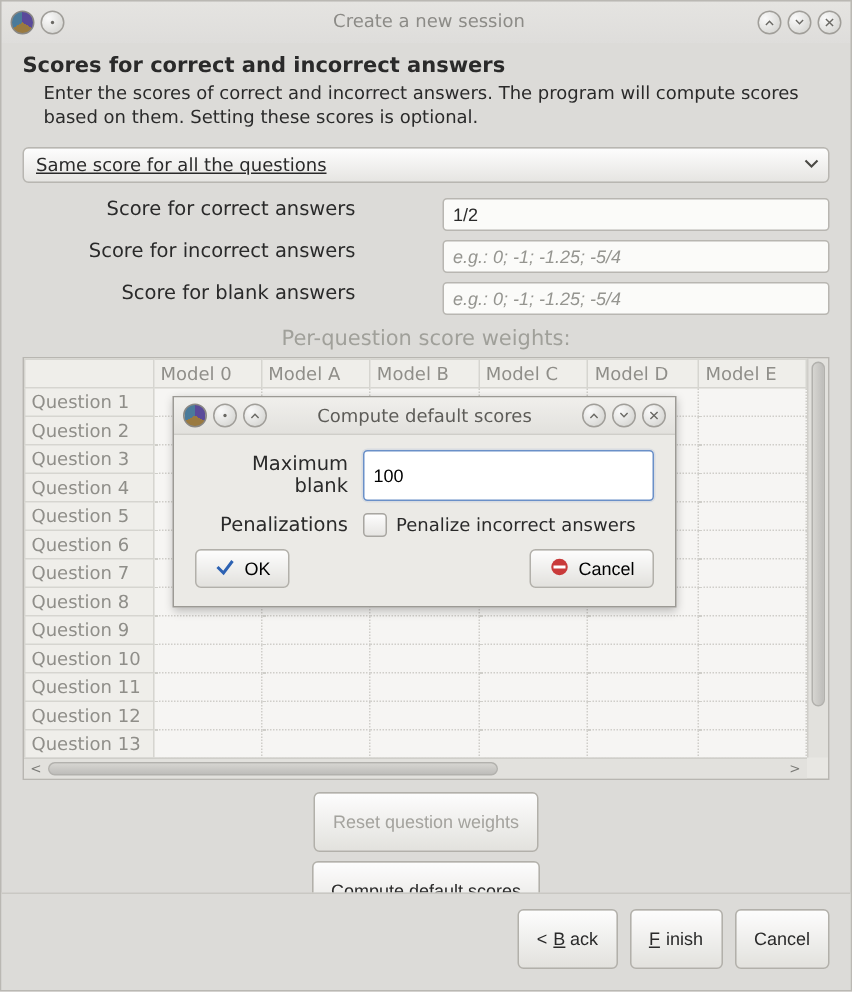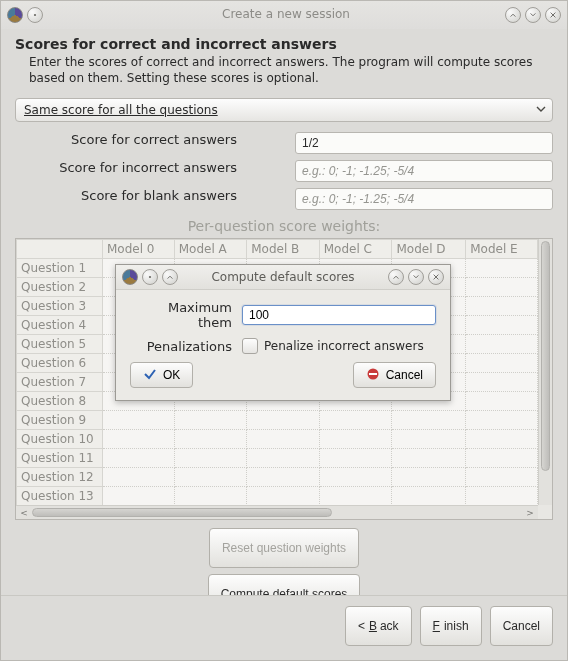--- a/index.html
+++ b/index.html
@@ -177,21 +177,21 @@
   }
   .modal .titlebar { height: 25px; position: relative; background: linear-gradient(#f0efec,#e2e1dd); border-bottom: 1px solid #cfcec9; }
   .modal .mtitle {
     position:absolute;left:0;right:0;text-align:center;top:5px;
     color:#5d5c58;font-size:12px;pointer-events:none;
   }
   .modal-body { padding: 10px 14px 12px; }
   .mrow { display:flex; align-items:center; margin-bottom:8px; }
   .mrow label { width: 112px; text-align:right; padding-right:10px; font-size:13px; }
   .mrow input[type=text]{
-    flex:1; height:20px; border:1px solid #6a90c8; border-radius:3px;
+    flex:1; height:34px; border:1px solid #6a90c8; border-radius:3px;
     background:#fff; padding:0 6px; font-size:12px;
     box-shadow: 0 0 0 1px rgba(106,144,200,0.15);
   }
   .chk {
     width:16px;height:16px;border:1px solid #a8a6a1;border-radius:3px;
     background:linear-gradient(#fdfdfd,#e6e5e2); display:inline-block;
     margin-right:6px; vertical-align:middle;
   }
   .mbtns { display:flex; justify-content:space-between; gap:10px; margin-top:4px; }
   .mbtns button { height:26px; padding:0 12px; border:1px solid #b2b0aa; border-radius:4px; background:linear-gradient(#fdfdfd,#e2e1dd); font-size:12px; display:inline-flex;align-items:center;gap:6px; }
@@ -455,21 +455,21 @@
           </span>
         <span class="wbtn">
             <svg viewBox="0 0 10 10">
               <path d="M2 2 L8 8 M8 2 L2 8" stroke="#6a6964" stroke-width="1.2"></path>
             </svg>
           </span>
       </div>
     </div>
     <div class="modal-body">
       <div class="mrow">
-        <label>Maximum them</label>
+        <label>Maximum blank</label>
         <input type="text" value="100" style="">
       </div>
       <div class="mrow">
         <label>Penalizations</label>
         <span class="chk"></span>
         <span>Penalize incorrect answers</span>
       </div>
       <div class="mbtns">
         <button>
           <span class="ico-ok"><svg viewBox="0 0 14 14">

